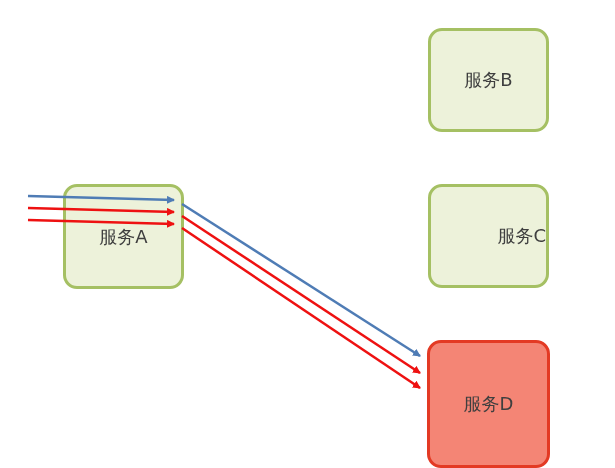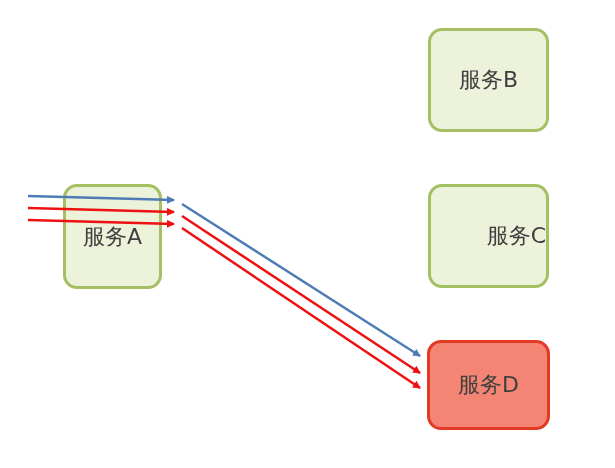--- a/index.html
+++ b/index.html
@@ -15,35 +15,35 @@
     background: #ffffff;
     overflow: hidden;
   }
   .node {
     position: absolute;
     box-sizing: border-box;
     border-radius: 14px;
     display: flex;
     align-items: center;
     justify-content: center;
-    font-size: 22px;
+    font-size: 18px;
     color: #3f3f3f;
   }
   .node.normal {
     background: #edf2da;
     border: 3px solid #a5c063;
   }
   .node.highlight {
     background: #f48575;
     border: 3px solid #e33a24;
   }
-  #node-a { left: 63px;  top: 184px; width: 99px; height: 105px; }
+  #node-a { left: 63px;  top: 184px; width: 121px; height: 105px; }
   #node-b { left: 428px; top: 28px;  width: 121px; height: 104px; }
   #node-c { left: 428px; top: 184px; width: 121px; height: 104px; justify-content: flex-end; }
-  #node-d { left: 427px; top: 340px; width: 123px; height: 90px; }
+  #node-d { left: 427px; top: 340px; width: 123px; height: 128px; }
   .arrows {
     position: absolute;
     left: 0;
     top: 0;
     width: 615px;
     height: 468px;
     pointer-events: none;
     z-index: 5;
   }
 </style>

